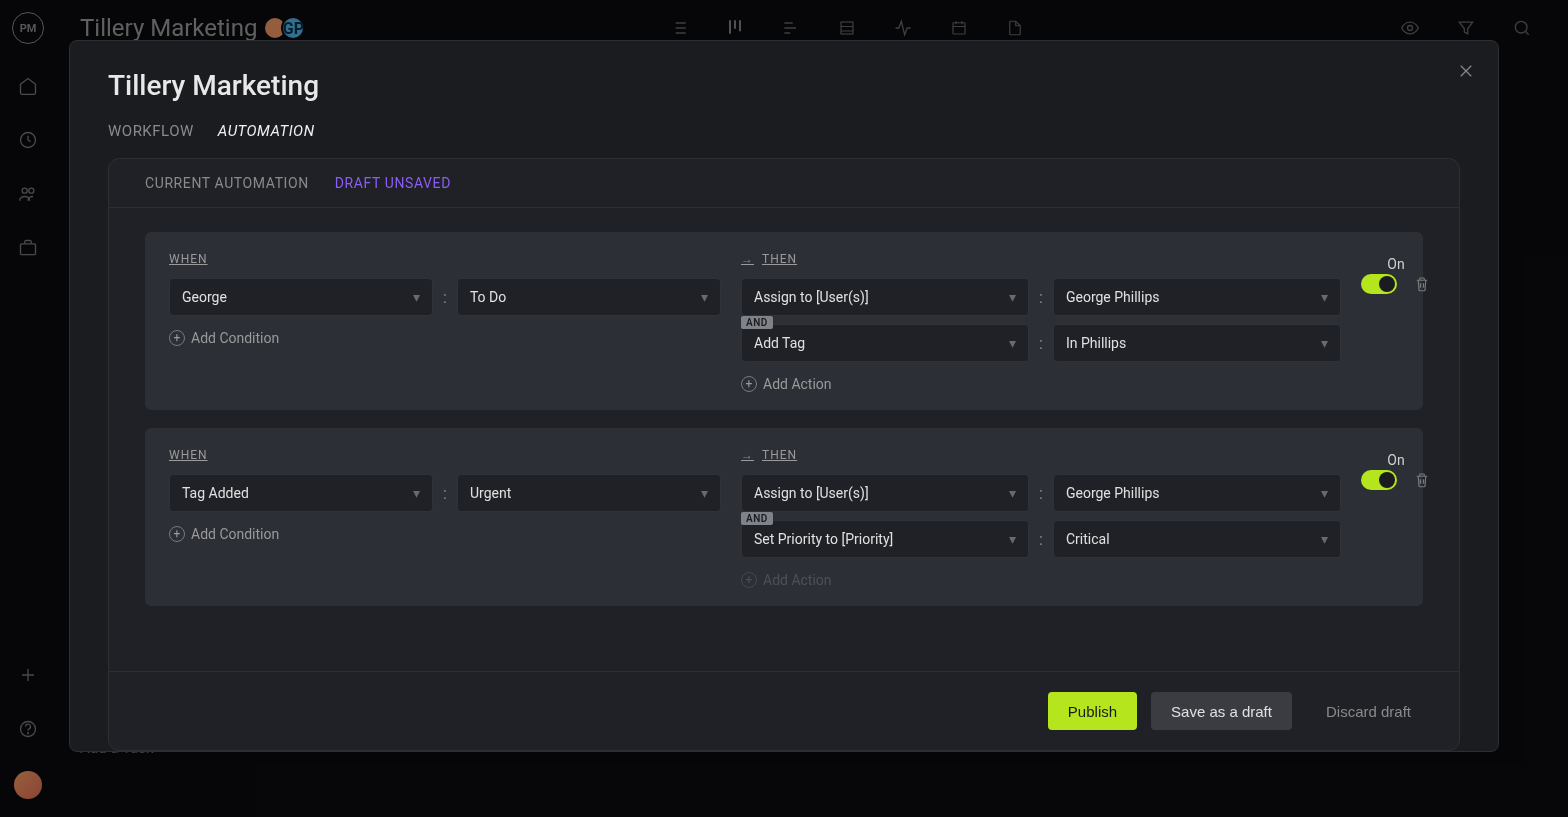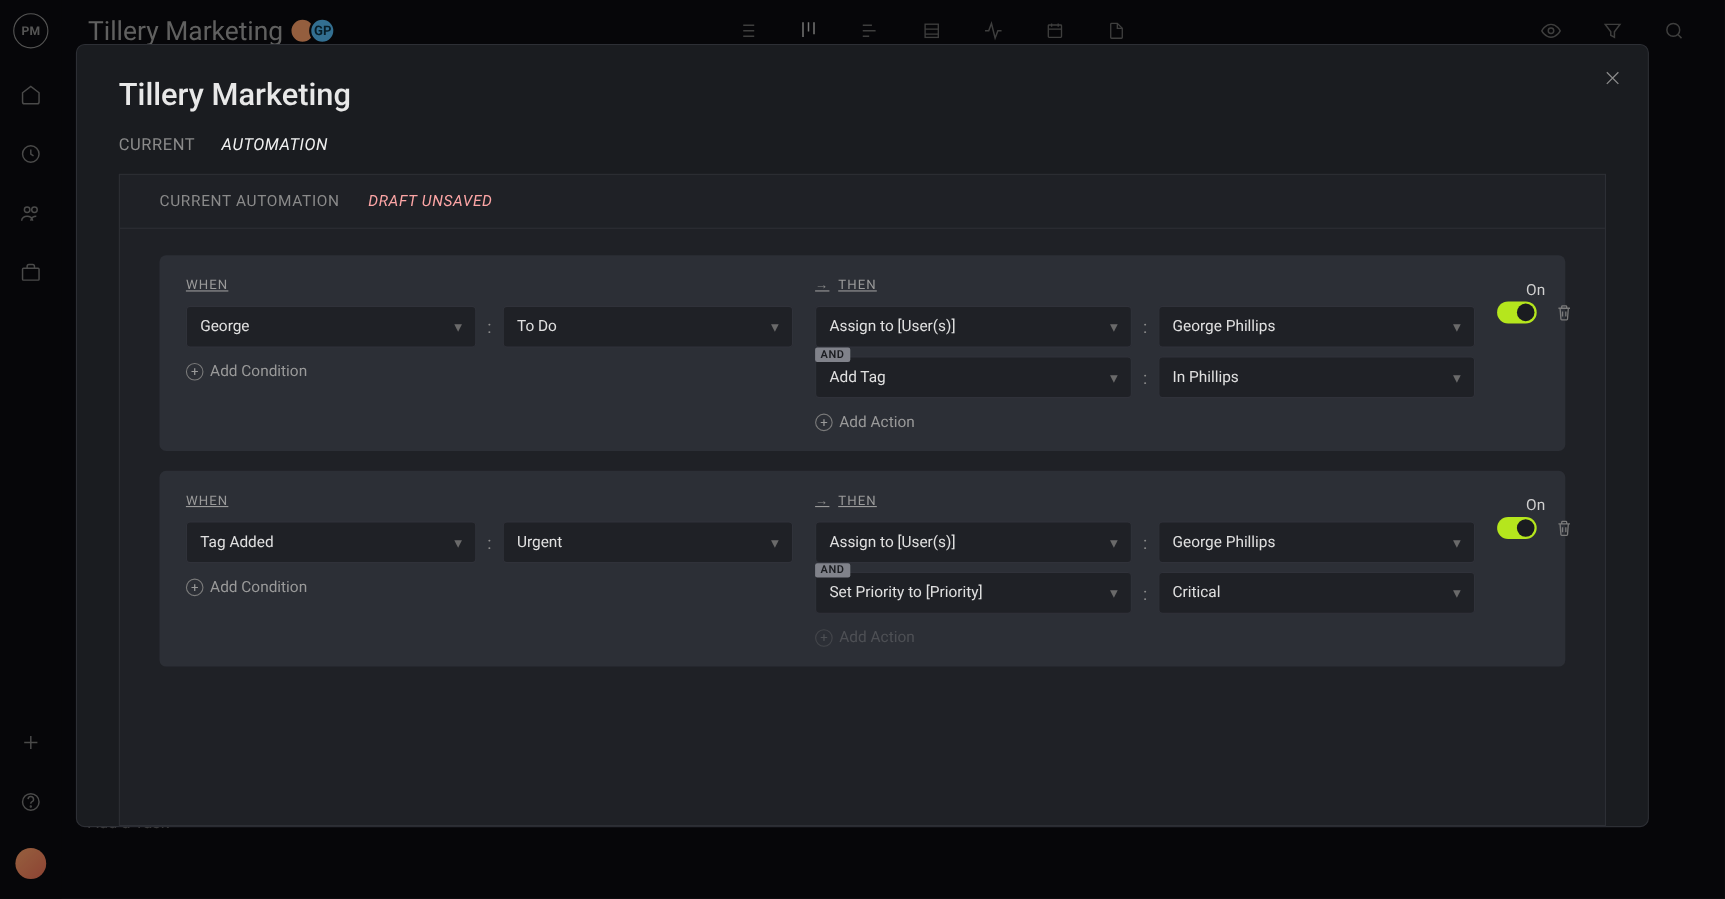--- a/index.html
+++ b/index.html
@@ -62,21 +62,21 @@
   color: #8a8a8a;
 }
 .topbar .avatars {
   display: flex;
 }
 .topbar .av {
   width: 24px; height: 24px; border-radius: 50%;
   margin-left: -6px;
   border: 2px solid #0a0a0d;
   display: flex; align-items: center; justify-content: center;
-  font-size: 12px; font-weight: 700;
+  font-size: 16px; font-weight: 700;
 }
 .av.a1 { background: #d4875a; }
 .av.a2 { background: #4aa0d0; color: #0a2a3a; }
 .topbar .gap { flex: 1; }
 .topbar .tb-icon {
   width: 44px; height: 34px;
   display: flex; align-items: center; justify-content: center;
   color: #5a5a5a;
 }
 .topbar .tb-icon.active {
@@ -124,35 +124,35 @@
   font-size: 15px;
   letter-spacing: 0.5px;
 }
 .modal-tabs .tab { color: #8a8a8a; cursor: pointer; }
 .modal-tabs .tab.active { color: #f0f0f0; font-style: italic; }
 .panel {
   margin: 0 38px;
   flex: 1;
   background: #1f2126;
   border: 1px solid #2d2f35;
-  border-radius: 0;
+  border-radius: 11px;
   display: flex;
   flex-direction: column;
   overflow: hidden;
 }
 .panel-tabs {
   display: flex;
   gap: 26px;
   padding: 16px 36px;
   font-size: 14px;
   letter-spacing: 0.6px;
   border-bottom: 1px solid #2d2f35;
 }
 .panel-tabs .ptab { color: #8a8a8a; cursor: pointer; }
-.panel-tabs .ptab.active { color: #fca5a5; font-style: italic; }
+.panel-tabs .ptab.active { color: #8b5cf6; }
 .rules {
   flex: 1;
   overflow-y: auto;
   padding: 24px 36px 0 36px;
   position: relative;
 }
 .rules::-webkit-scrollbar { width: 8px; }
 .rules::-webkit-scrollbar-thumb { background: #3a3c42; border-radius: 4px; }
 .rule {
   background: #2c2f36;
@@ -424,21 +424,21 @@
 
 <div class="modal-overlay">
   <div class="modal">
     <div class="modal-close">
       <svg width="18" height="18" viewBox="0 0 24 24" fill="none" stroke="currentColor" stroke-width="1.6">
           <path d="M5 5l14 14M19 5L5 19"></path>
         </svg>
     </div>
     <div class="modal-title">Tillery Marketing</div>
     <div class="modal-tabs">
-      <div class="tab">CURRENT</div>
+      <div class="tab">WORKFLOW</div>
       <div class="tab active">AUTOMATION</div>
     </div>
     <div class="panel">
       <div class="panel-tabs">
         <div class="ptab">CURRENT AUTOMATION</div>
         <div class="ptab active">DRAFT UNSAVED</div>
       </div>
       <div class="rules">
 
         <div class="rule">
@@ -574,15 +574,20 @@
                 <svg width="18" height="20" viewBox="0 0 24 24" fill="none" stroke="currentColor" stroke-width="1.6">
                     <path d="M5 7h14M9 7V5a1 1 0 0 1 1-1h4a1 1 0 0 1 1 1v2M7 7l1 13a1 1 0 0 0 1 1h6a1 1 0 0 0 1-1l1-13M10 11v6M14 11v6"></path>
                   </svg>
               </div>
             </div>
           </div>
         </div>
 
         <div class="fade-bottom"></div>
       </div>
+      <div class="footer">
+        <button class="btn primary">Publish</button>
+        <button class="btn secondary">Save as a draft</button>
+        <button class="btn ghost">Discard draft</button>
+      </div>
     </div>
   </div>
 </div>
 
 </body></html>

